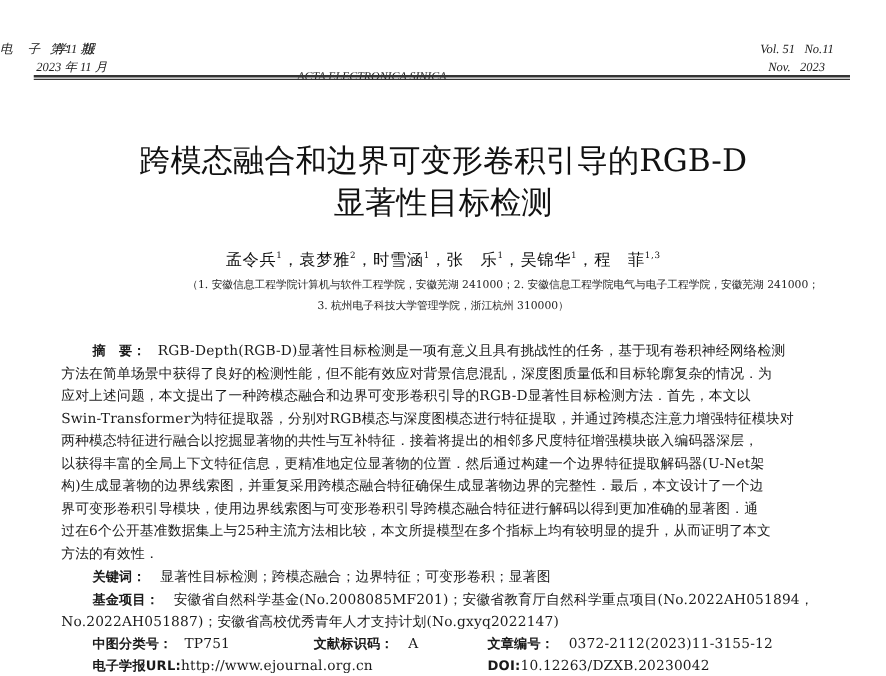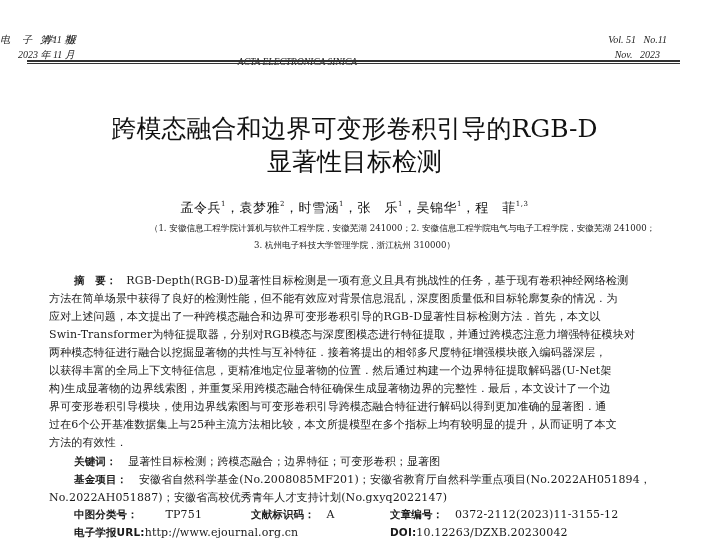--- a/index.html
+++ b/index.html
@@ -16,21 +16,21 @@
   .authors sup { font-size:7px; vertical-align:6px; }
   .aff { left:0; width:709px; text-align:center; font-size:8.6px; line-height:17px; color:#222; }
   .line { position:absolute; white-space:nowrap; font-size:11px; color:#1a1a1a; letter-spacing:0.15px; }
   .lab { font-weight:bold; font-family:"DejaVu Sans", sans-serif; font-size:10.5px; }
   .meta { font-size:11px; }
 </style>
 </head>
 <body>
 
 <div class="abs hdr hdr-cn" style="left:40px; top:33px;">第 11 期</div>
-<div class="abs hdr hdr-cn" style="left:18px; top:48px;">2023 年 11 月</div>
+<div class="abs hdr hdr-cn" style="left:29px; top:48px;">2023 年 11 月</div>
 <div class="abs hdr hdr-cn" style="left:0; width:691px; top:33px; letter-spacing:1px;">电　子　学　报</div>
 <div class="abs hdr" style="left:0; width:595px; text-align:center; top:55px; font-size:9.5px;">ACTA ELECTRONICA SINICA</div>
 <div class="abs hdr" style="right:42px; top:33px; white-space:pre;">Vol. 51   No.11</div>
 <div class="abs hdr" style="right:49px; top:48px; white-space:pre;">Nov.   2023</div>
 <div class="rule1"></div>
 <div class="rule2"></div>
 
 <div class="abs title" style="top:112px;">跨模态融合和边界可变形卷积引导的RGB-D</div>
 <div class="abs title" style="top:145px;">显著性目标检测</div>
 
@@ -63,21 +63,21 @@
 </div>
 
 <div class="line" style="left:74px; top:472px;">
   <span class="lab">基金项目：</span>
   <span style="margin-left:8px;">安徽省自然科学基金(No.2008085MF201)；安徽省教育厅自然科学重点项目(No.2022AH051894，</span>
 </div>
 <div class="line" style="left:49px; top:490px;">No.2022AH051887)；安徽省高校优秀青年人才支持计划(No.gxyq2022147)</div>
 
 <div class="line" style="left:74px; top:508px;">
   <span class="lab">中图分类号：</span>
-  <span class="meta" style="margin-left:24px;">TP751</span>
+  <span class="meta" style="margin-left:6px;">TP751</span>
 </div>
 <div class="line" style="left:251px; top:508px;">
   <span class="lab">文献标识码：</span>
   <span class="meta" style="margin-left:8px;">A</span>
 </div>
 <div class="line" style="left:390px; top:508px;">
   <span class="lab">文章编号：</span>
   <span class="meta" style="margin-left:8px;">0372-2112(2023)11-3155-12</span>
 </div>
 

